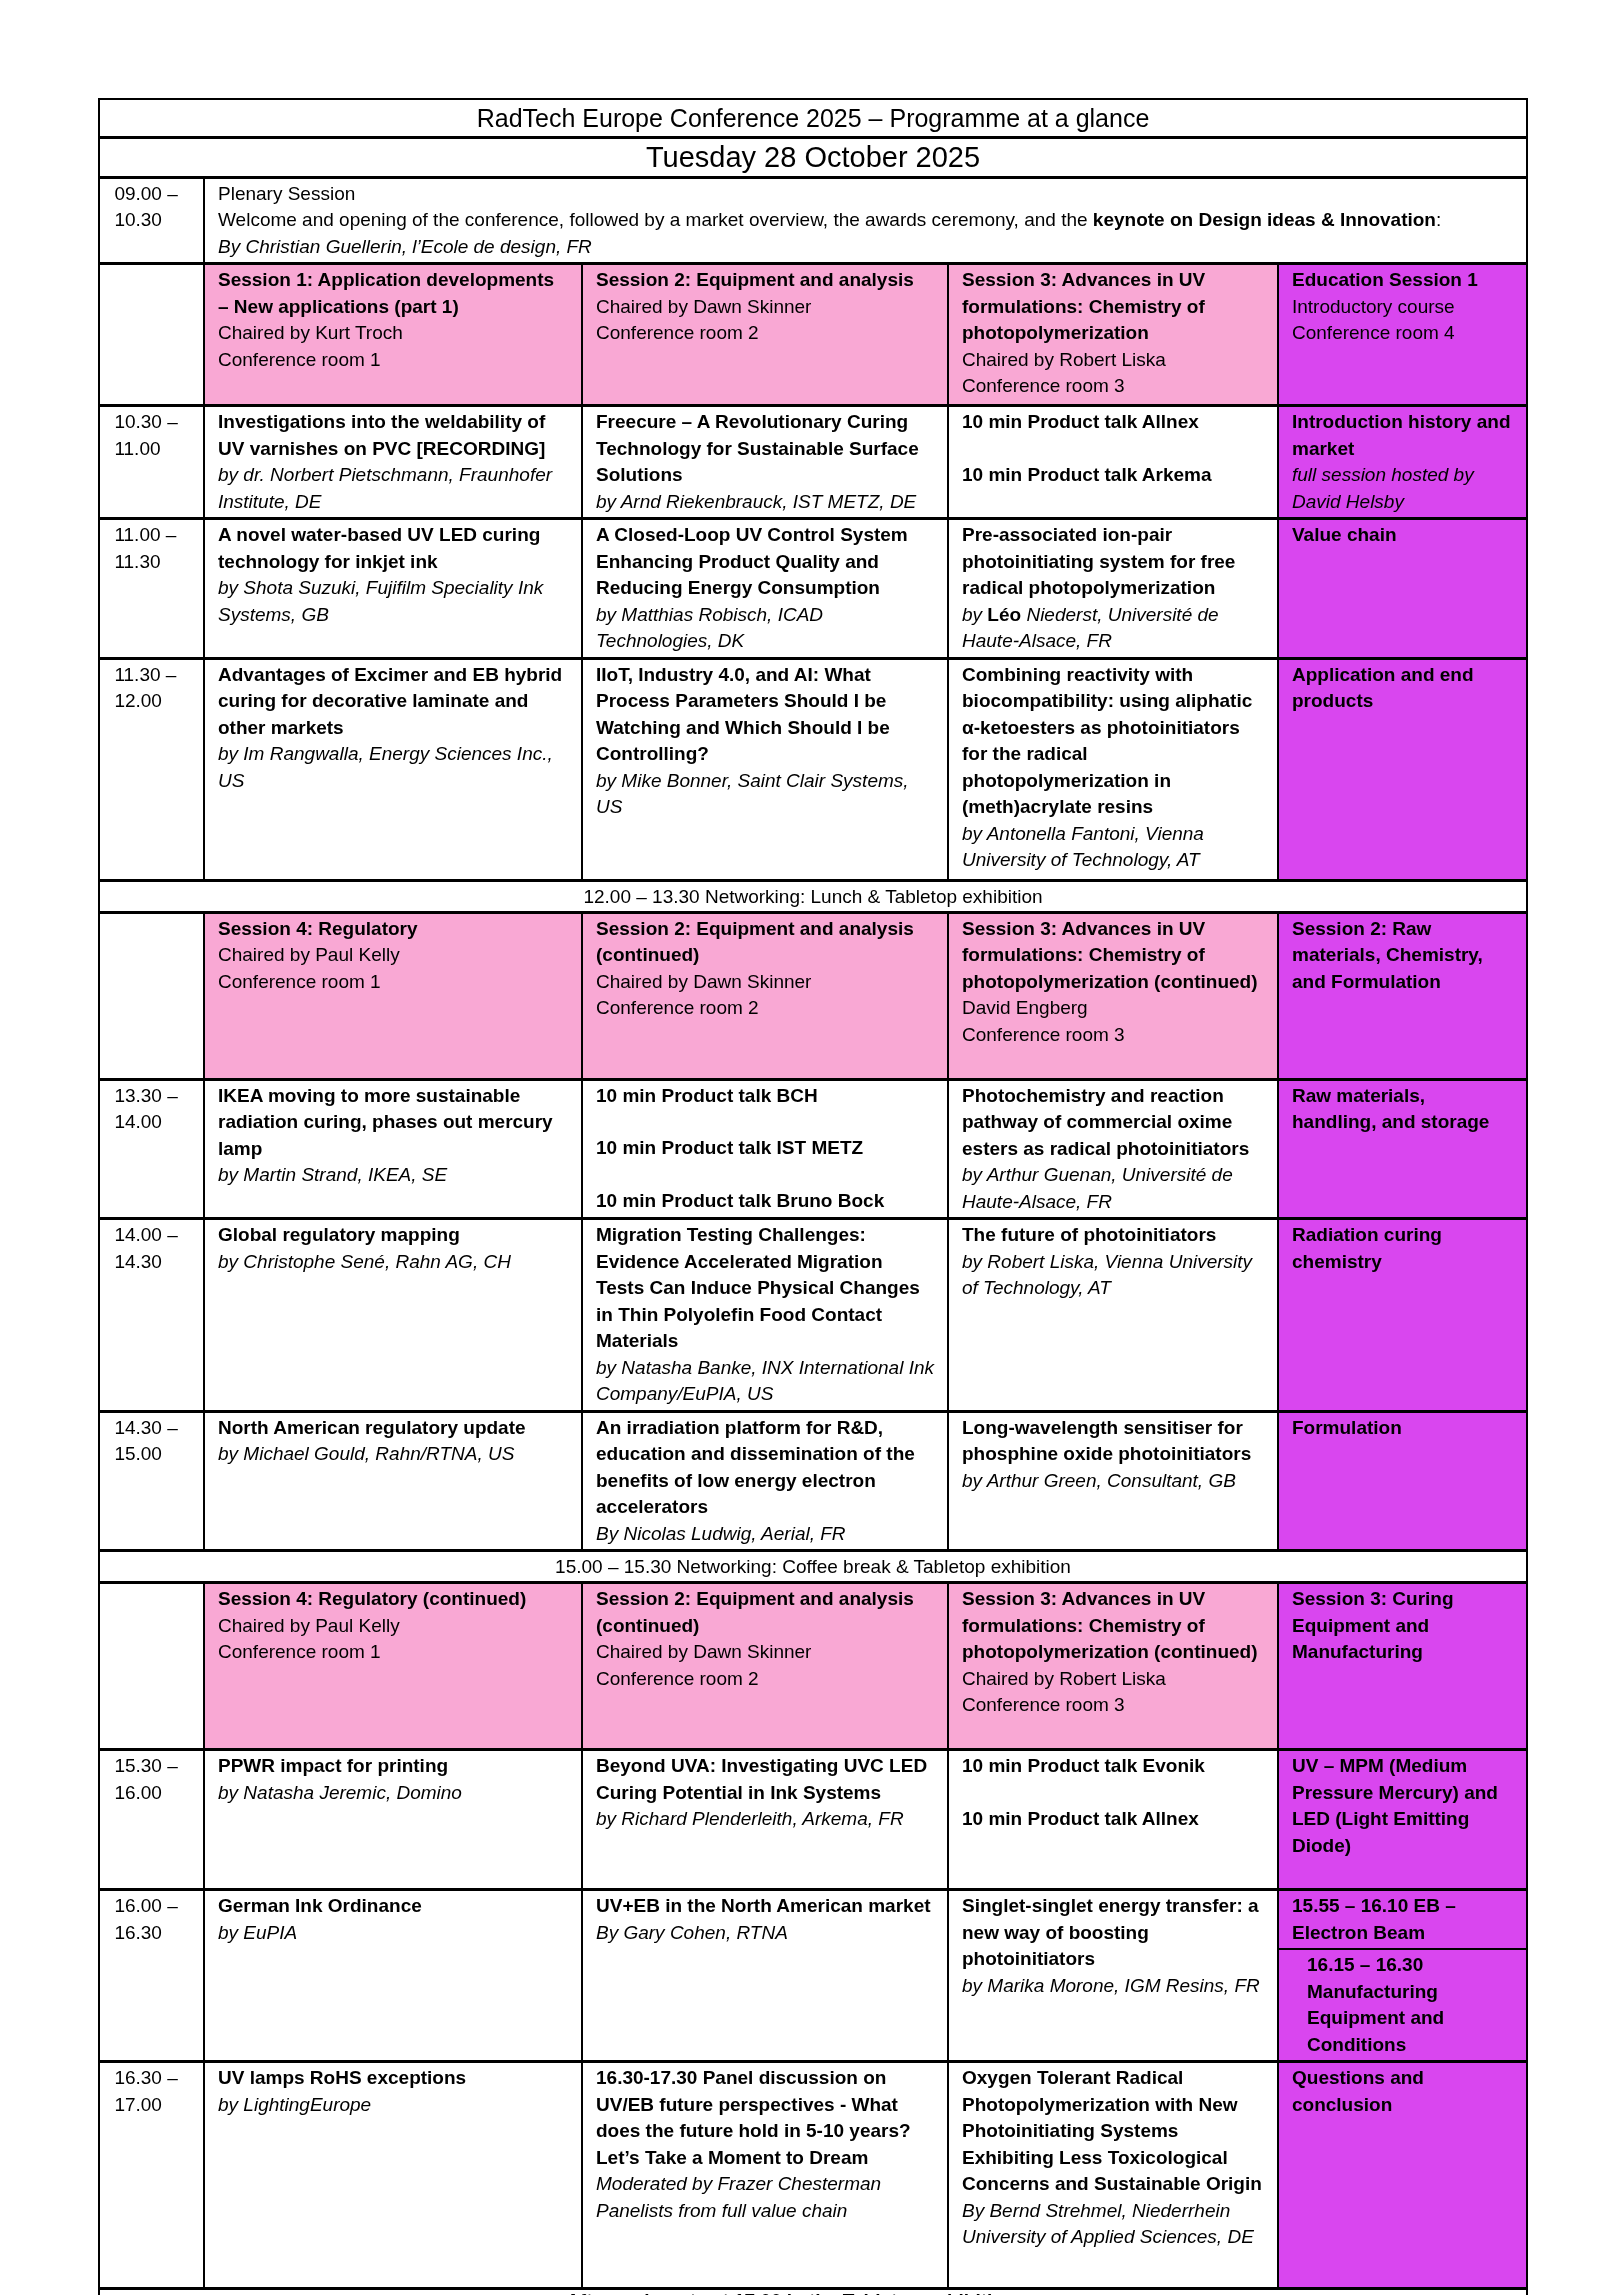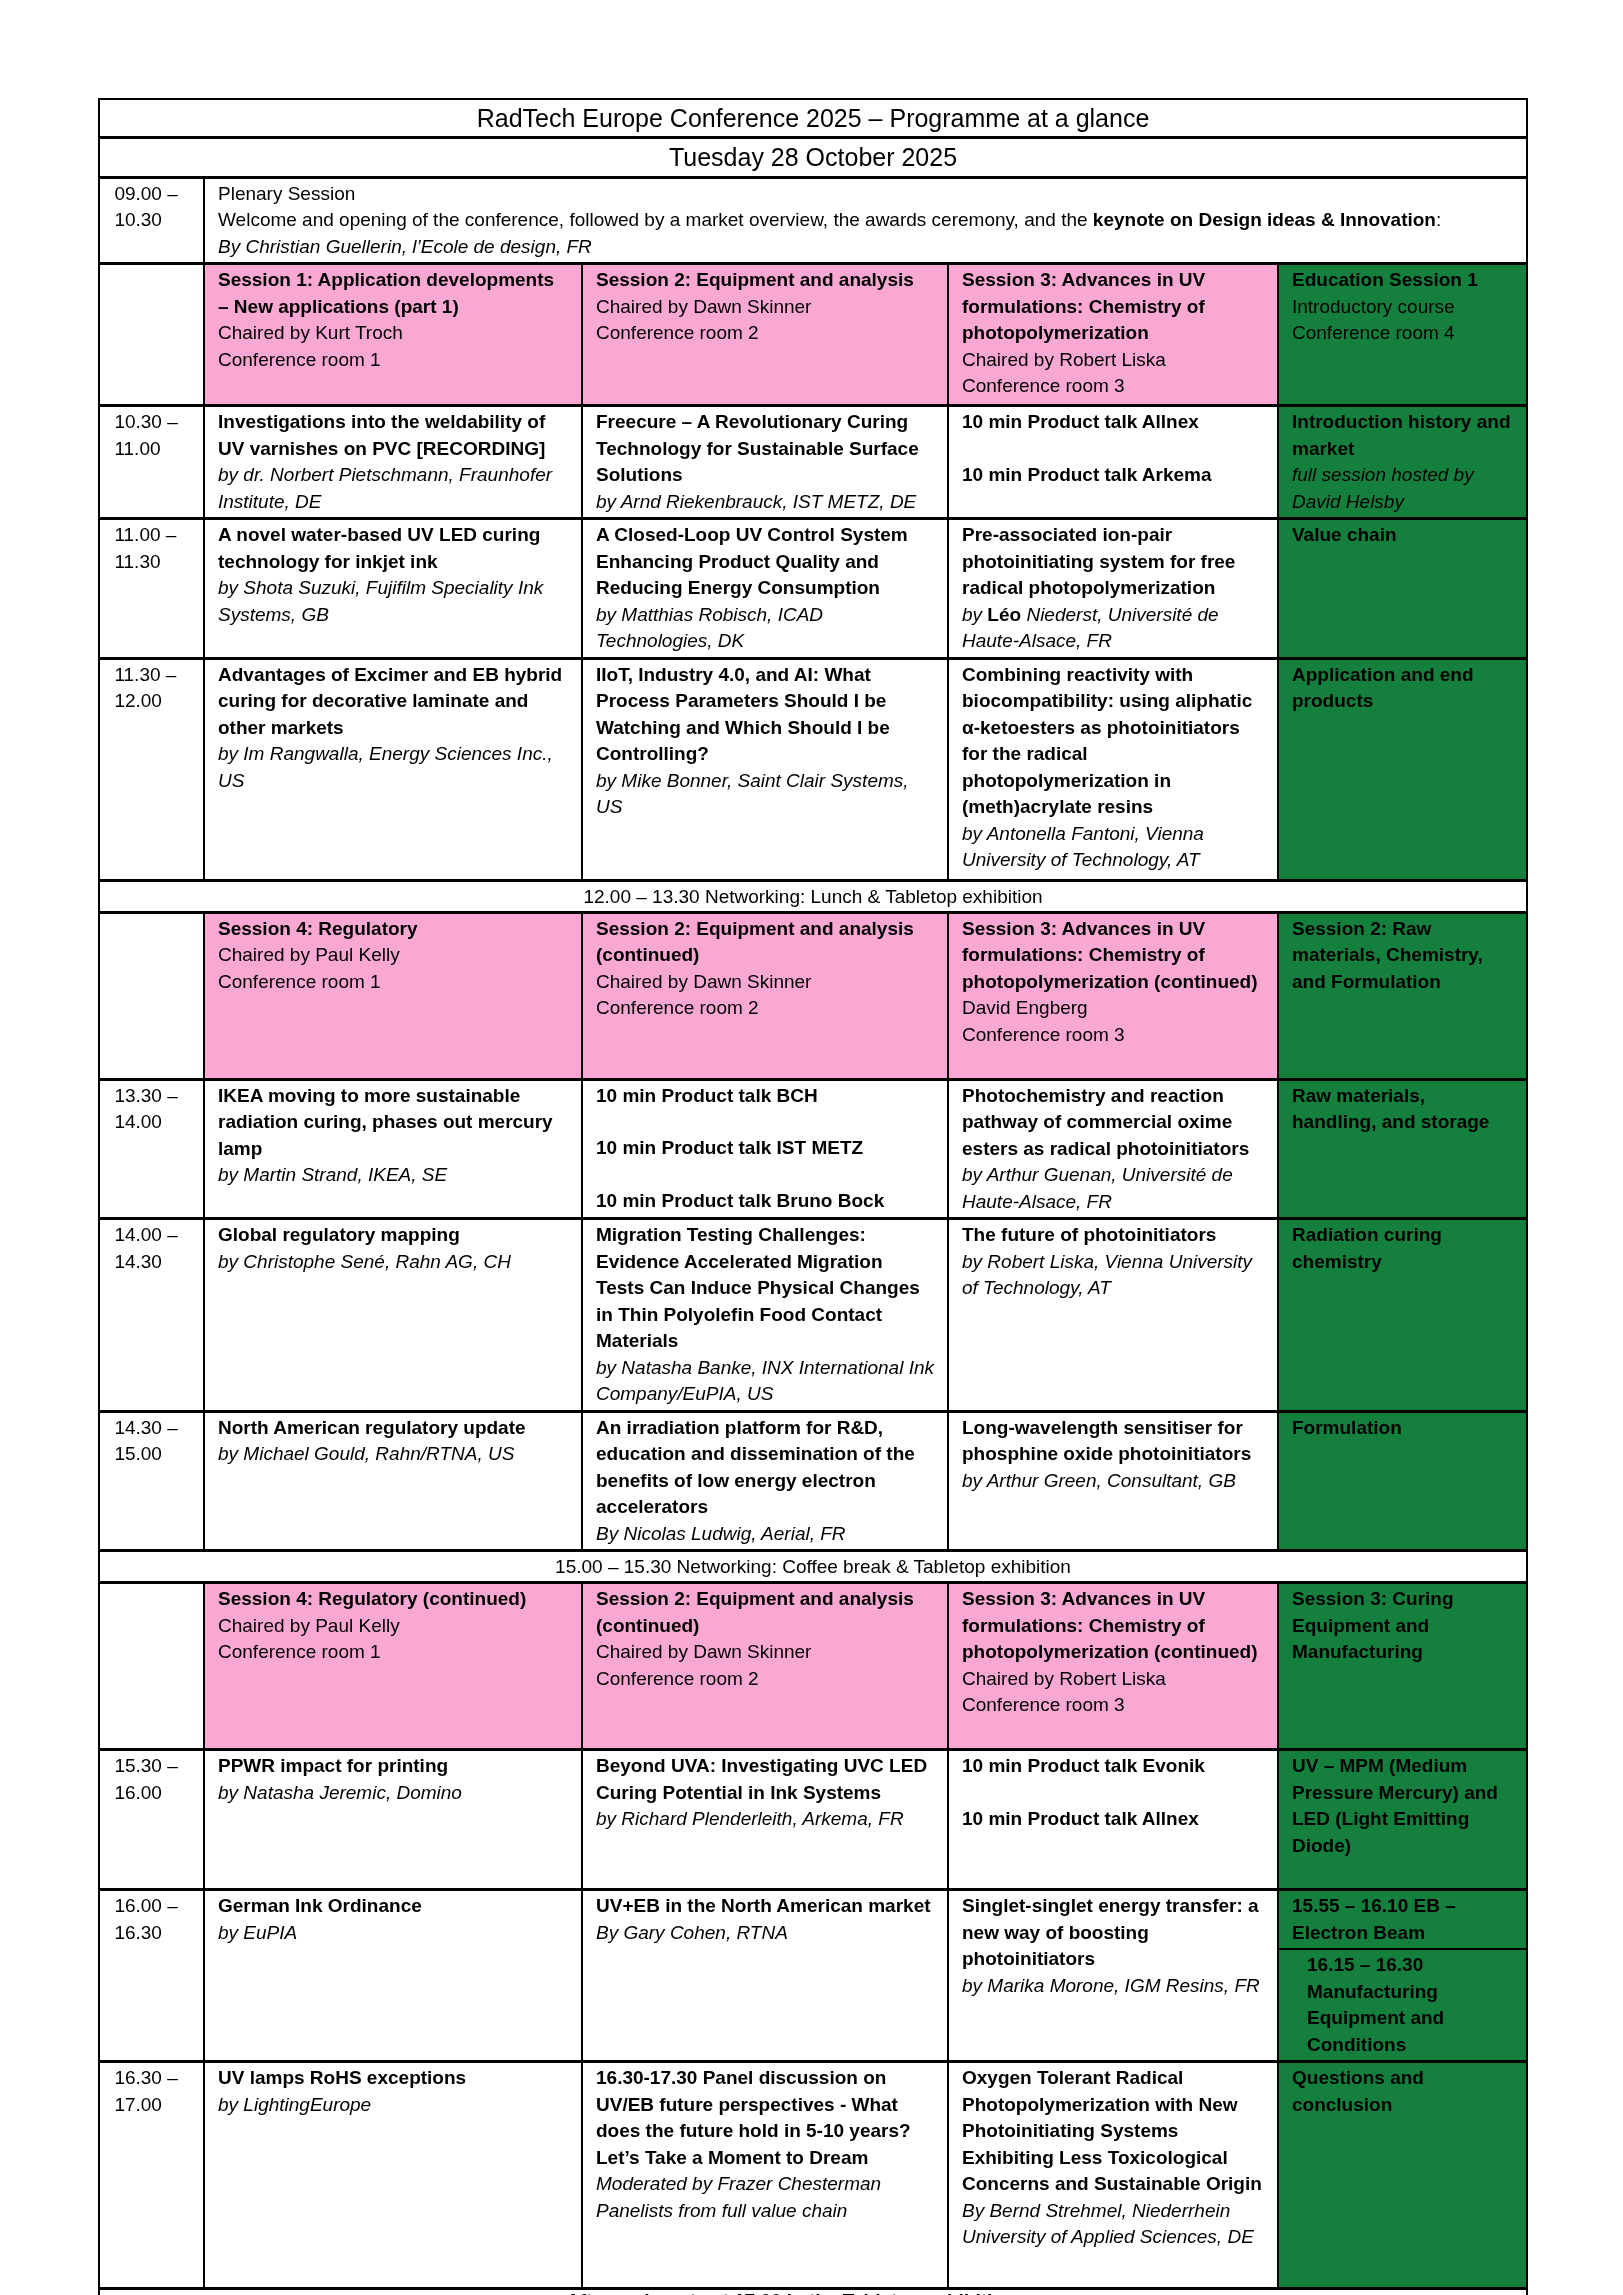--- a/index.html
+++ b/index.html
@@ -6,25 +6,25 @@
   body { width: 1623px; height: 2295px; position: relative; font-family: "Liberation Sans", sans-serif; color: #000; }
   .page { position: absolute; left: 98px; top: 98px; width: 1427px; }
   table { border-collapse: collapse; width: 1427px; table-layout: fixed; }
   td { border: 2px solid #000; vertical-align: top; padding: 2px 13px 2px 13px; font-size: 19px; line-height: 26.5px; }
   col.c-time { width: 105px; }
   col.c-s1 { width: 378px; }
   col.c-s2 { width: 366px; }
   col.c-s3 { width: 330px; }
   col.c-ed { width: 249px; }
   .title-cell { text-align: center; font-weight: normal; font-size: 25px; line-height: 34px; padding: 1px 0; }
-  .date-cell { text-align: center; font-size: 25px; line-height: 34px; padding: 1.3px 0; }
+  .date-cell { text-align: center; font-size: 29px; line-height: 34px; padding: 1.3px 0; }
   .break-cell { text-align: center; font-size: 19px; line-height: 25px; padding: 2px 0; }
   .afterwork-cell { text-align: center; font-size: 19px; line-height: 22px; padding: 0; font-weight: bold; }
   .gray { background: #f9a8d4; }
-  .green { background: #15803d; }
+  .green { background: #d946ef; }
   .time { padding-left: 14.4px; padding-right: 16px; }
   .b { font-weight: bold; }
   .i { font-style: italic; }
   .line { display: block; }
   .gap { display: block; height: 26px; }
   .thick-top td { border-top-width: 3.3px; }
   tr.r-title td { height: 34px; border-top-width: 2.6px; }
   tr.r-date td { height: 34px; border-top-width: 3.3px; }
   tr.r-plen td { height: 75px; border-top-width: 3.3px; }
   tr.r-h1 td { height: 135px; border-top-width: 3.3px; }

